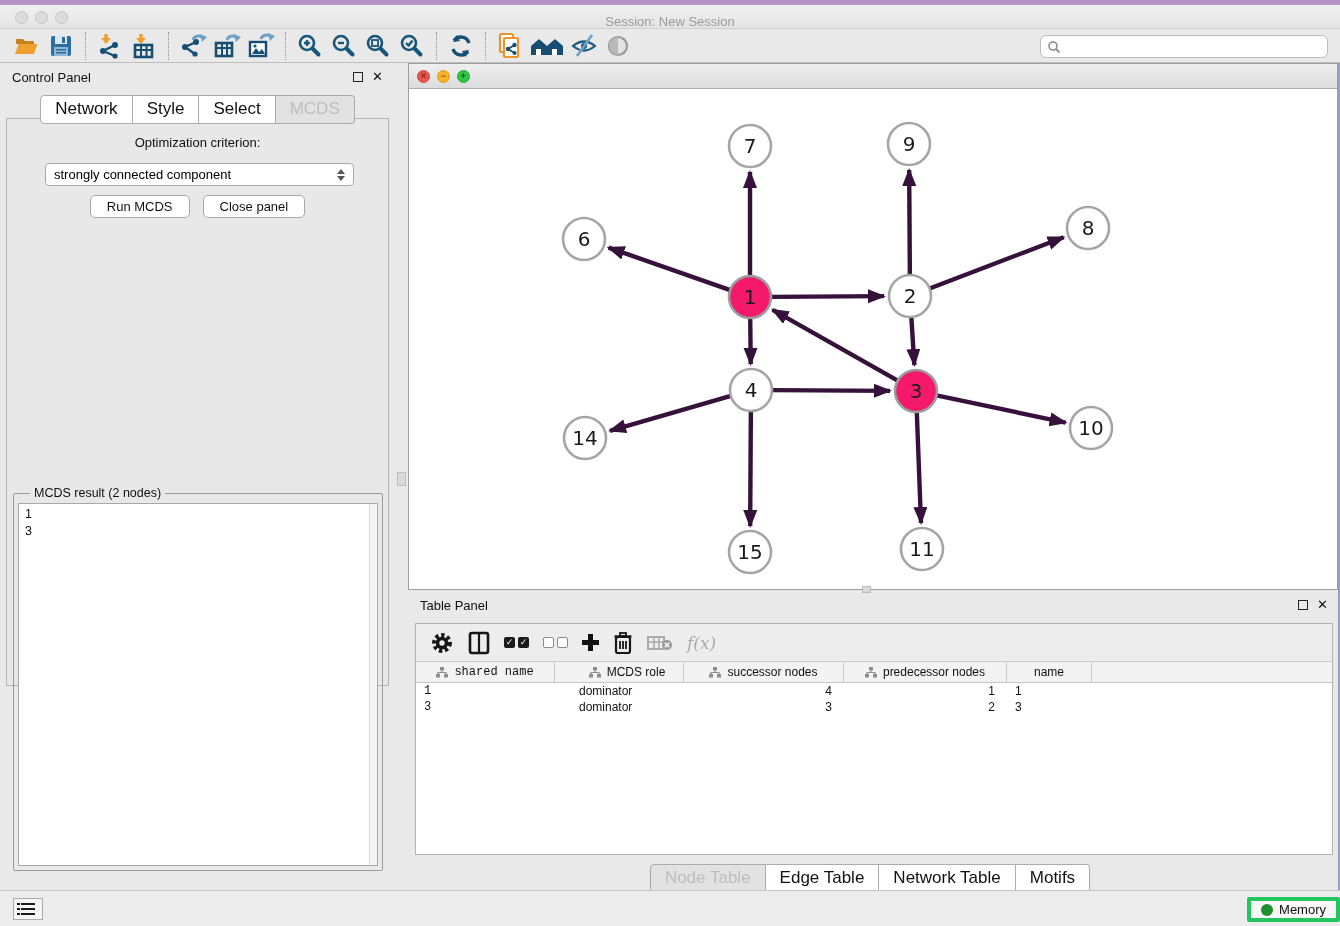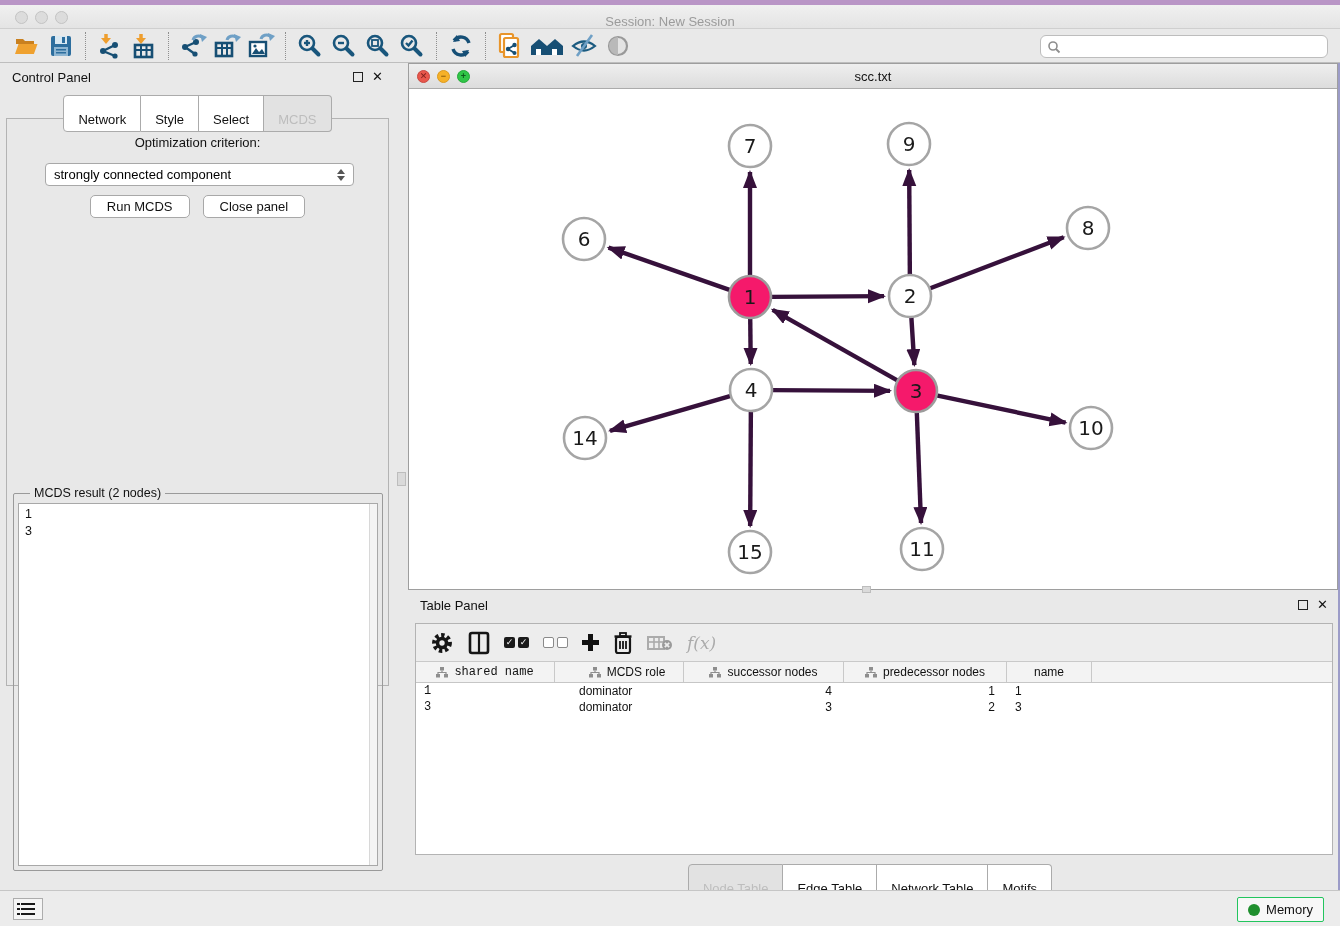--- a/index.html
+++ b/index.html
@@ -22,21 +22,21 @@
   .search-input { border:none; outline:none; flex:1; height:19px; font-size:12px; background:transparent; }
 
   
   .cpanel { left:0; top:63px; width:395px; height:827px; }
   .panel-head { display:flex; align-items:center; height:28px; padding:0 12px; }
   .panel-title { font-size:13px; color:#111; }
   .ph-icons { margin-left:auto; display:flex; align-items:center; gap:9px; }
   .float-ic { width:10px; height:10px; border:1.6px solid #222; }
   .close-ic { font-size:13px; font-weight:bold; color:#111; line-height:10px; }
   .tabs-row { display:flex; justify-content:center; margin-top:4px; position:relative; z-index:2; }
-  .tab { font-size:13px; padding:16px 14px 4px; background:#FFF; border:1px solid #ABABAB; border-left:none; color:#111; }
+  .tab { font-size:17px; padding:3px 14px 4px; background:#FFF; border:1px solid #ABABAB; border-left:none; color:#111; }
   .tab:first-child { border-left:1px solid #ABABAB; border-radius:4px 0 0 4px; }
   .tab:last-child { border-radius:0 4px 4px 0; }
   .tab.disabled-sel { background:#E2E2E2; color:#BDBDBD; }
   .cp-body { position:absolute; left:6px; top:55px; width:383px; height:568px; background:#E8E8E8; border:1px solid #B3B3B3; }
   .opt-label { text-align:center; margin-top:16px; font-size:13px; color:#111; }
   .select { position:absolute; left:38px; top:44px; width:309px; height:23px; background:#FFF; border:1px solid #A8A8A8; border-radius:4px; display:flex; align-items:center; padding:0 8px; font-size:13px; }
   .sel-stepper { margin-left:auto; display:flex; flex-direction:column; gap:2px; }
   .tri-up { width:0; height:0; border-left:4px solid transparent; border-right:4px solid transparent; border-bottom:5px solid #555; }
   .tri-dn { width:0; height:0; border-left:4px solid transparent; border-right:4px solid transparent; border-top:5px solid #555; }
   .btn-row { position:absolute; left:0; top:76px; width:100%; display:flex; justify-content:center; gap:13px; }
@@ -81,21 +81,21 @@
   .c0 { width:139px;font-family:Liberation Mono, monospace; } .c1 { width:113px;margin-left:16px; } .c2 { width:160px; } .c3 { width:163px; } .c4 { width:85px; }
   .a-l { text-align:left; padding-left:8px; } .a-r { text-align:right; padding-right:12px; }
   .tp-tabs { position:absolute; left:0; right:8px; top:274px; display:flex; justify-content:center; }
 
   
   .statusbar { left:0; top:890px; width:1340px; height:36px; background:#ECECEC; border-top:1px solid #C6C6C6; }
   .list-btn { position:absolute; left:13px; top:7px; width:30px; height:22px; background:#F5F5F5; border:1px solid #ADADAD; display:flex; align-items:center; justify-content:center; }
   .list-ic { display:flex; flex-direction:column; gap:2.5px; }
   .list-ic i { display:block; width:14px; height:2.5px; background:#1A1A1A; position:relative; }
   .list-ic i:before { content:""; position:absolute; left:-4px; top:0; width:2.5px; height:2.5px; background:#1A1A1A; }
-  .memory-btn { position:absolute; right:16px; top:6px; height:25px; background:#F7F7F7; border:1px solid #22c55e; border-radius:2px; display:flex; align-items:center; gap:6px; padding:0 10px; font-size:13px; color:#111; }
+  .memory-btn { position:absolute; right:0; top:6px; height:25px; background:#F7F7F7; border:4px solid #22c55e; border-radius:2px; display:flex; align-items:center; gap:6px; padding:0 10px; font-size:13px; color:#111; }
   .mem-dot { width:12px; height:12px; border-radius:50%; background:#1F8F2E; }
 </style>
 </head>
 <body>
 
 <div class="abs purple-top"></div>
 <div class="abs purple-right"></div>
 <div class="abs titlebar">
   <div class="abs" style="left:15px; top:5px;">
     <span class="tl-dot"></span><span class="tl-dot"></span><span class="tl-dot"></span>
@@ -293,21 +293,20 @@
     </div>
   </div>
 </div>
 <div class="abs vdivider-grip"></div>
 
 <div class="abs netwin">
   <div class="net-titlebar">
     <span class="traffic t-red">✕</span>
     <span class="traffic t-yel">−</span>
     <span class="traffic t-grn">+</span>
-    <span class="net-title">scc.txt</span>
   </div>
   <div class="canvas">
     <svg id="graph" width="928" height="500" viewBox="0 0 928 500">
       <defs>
         <marker id="arrowhead" markerUnits="userSpaceOnUse" markerWidth="20" markerHeight="16" refX="16" refY="7" orient="auto">
           <path d="M0,0 L18,7 L0,14 z" fill="#36113B"></path>
         </marker>
       </defs>
     <line x1="341" y1="187" x2="341" y2="83" stroke="#36113B" stroke-width="4.4" marker-end="url(#arrowhead)"></line>
         <line x1="321.1752536154717" y1="201.07328138371903" x2="199.54492409513023" y2="158.5759373344431" stroke="#36113B" stroke-width="4.4" marker-end="url(#arrowhead)"></line>

